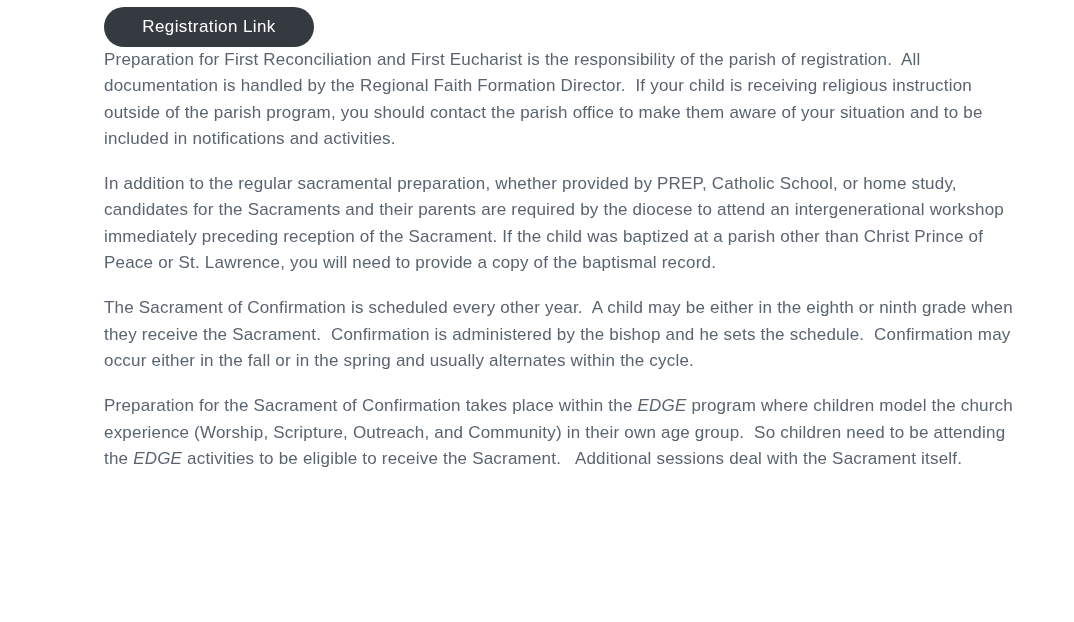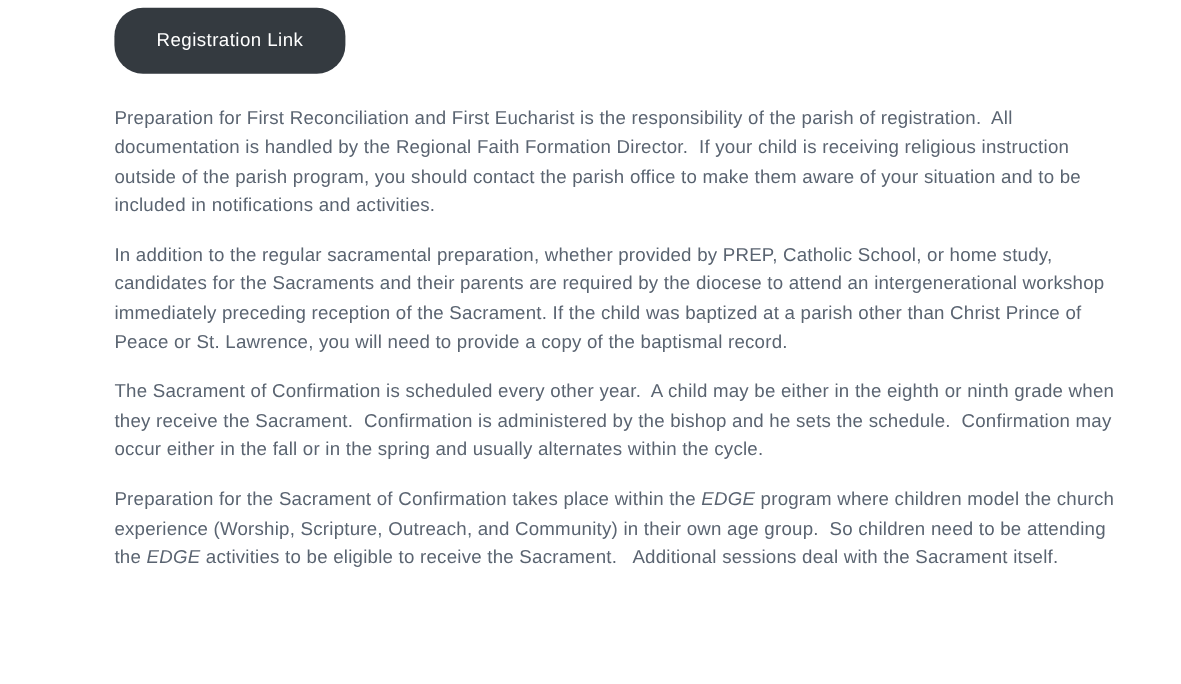--- a/index.html
+++ b/index.html
@@ -18,42 +18,41 @@
   .content {
     margin-left: 104px;
     margin-top: 7px;
     width: 922px;
   }
   .pill-button {
     display: inline-flex;
     align-items: center;
     justify-content: center;
     min-width: 210px;
-    height: 60px;
+    height: 40px;
     box-sizing: border-box;
     padding: 0 32px;
     background: #343a40;
     color: #ffffff;
     border: none;
     border-radius: 26px;
     font-family: "Liberation Sans", sans-serif;
     font-size: 17px;
     letter-spacing: 0.4px;
     cursor: pointer;
   }
   h1.page-title {
     margin: 16px 0 0 0;
     font-size: 33px;
     font-weight: 600;
     letter-spacing: 0.3px;
     color: #3e4a55;
     line-height: 1.2;
   }
   .paragraphs {
-    margin-top: 28px;
   }
   .paragraphs p {
     margin: 0 0 19px 0;
     font-size: 17px;
     line-height: 26.3px;
     letter-spacing: 0.2px;
     color: #5a6471;
     white-space: pre-wrap;
   }
   .paragraphs p em {

